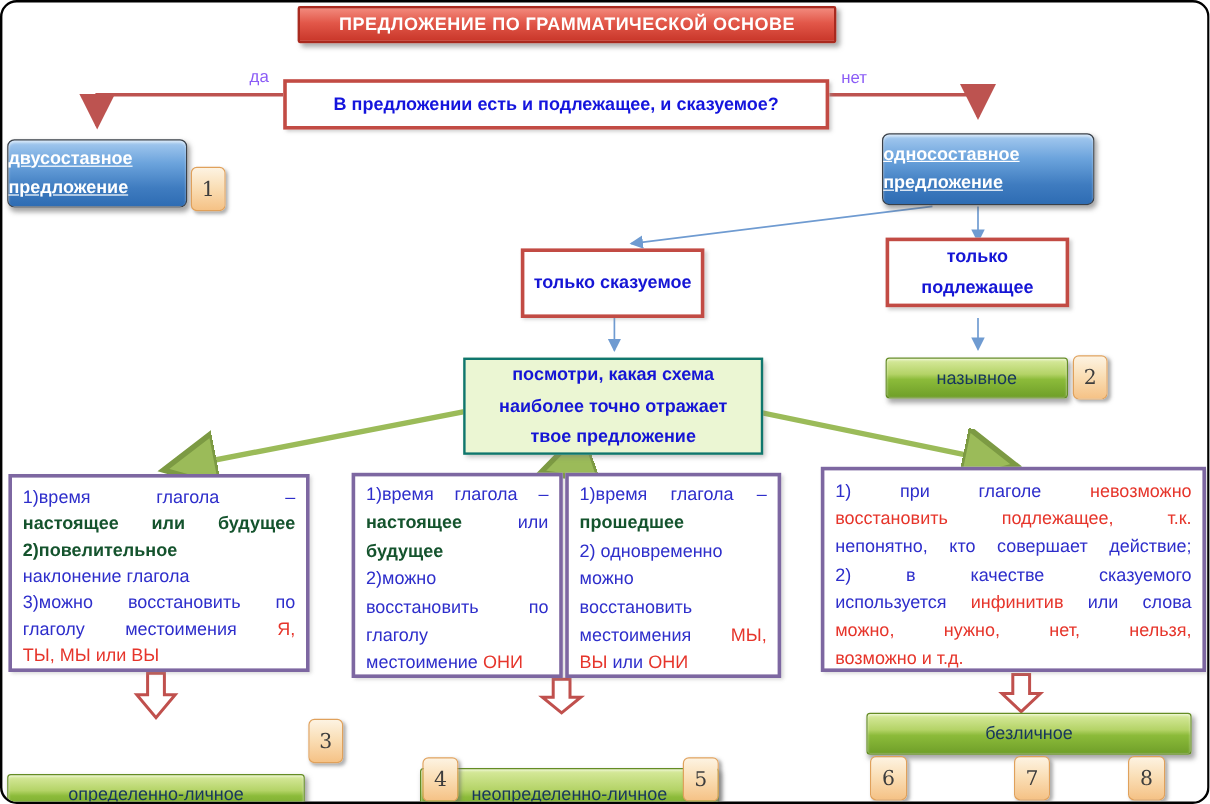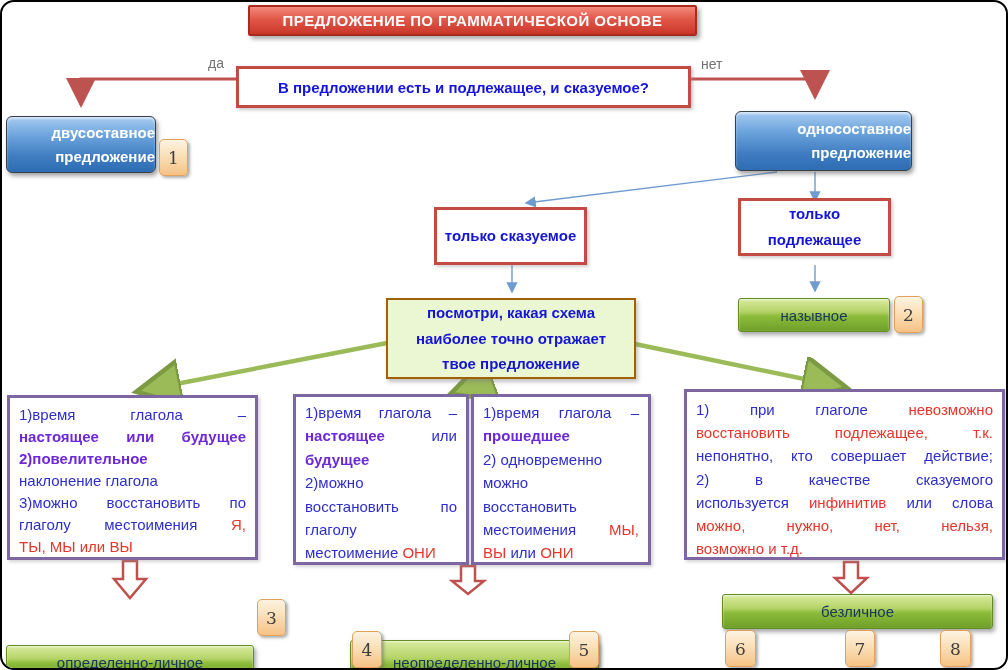--- a/index.html
+++ b/index.html
@@ -19,46 +19,47 @@
     display:flex; align-items:center; justify-content:center;
     box-shadow:3px 3px 4px rgba(125,125,125,.65);
   }
   .question{
     left:234px; top:64px; width:455px; height:42px;
     background:#fff; border:3px solid #c24b44;
     color:#1414dd; font-weight:bold; font-size:15px;
     display:flex; align-items:center; justify-content:center;
     box-shadow:2px 2px 3px rgba(150,150,150,.5);
   }
-  .edge-lbl{color:#737373; font-size:14px;}
+  .edge-lbl{color:#8b5cf6; font-size:14px;}
   .yes{left:206px; top:53px;}
   .no{left:699px; top:54px;}
 
   .bluebox{
     background:linear-gradient(180deg,#a7cbf0 0%,#6ba3dc 35%,#3f7cc0 72%,#2e6cb3 100%);
     border:1px solid #3a4048; border-radius:6px;
-    color:#fff; font-weight:bold; font-size:15px; text-align:right; line-height:1.6;
+    color:#fff; font-weight:bold; font-size:15px; text-align:left; line-height:1.6;
     display:flex; align-items:center; justify-content:center;
     box-shadow:2px 3px 4px rgba(90,90,90,.55), inset 0 2px 2px rgba(255,255,255,.55);
+    text-decoration:underline;
   }
   .two-part{left:4px; top:114px; width:150px; height:57px;}
   .one-part{left:733px; top:109px; width:177px; height:60px;}
 
   .redbox{
     background:#fff; border:3px solid #c24b44;
     color:#1515d5; font-weight:bold; font-size:15px; text-align:center; line-height:1.75;
     display:flex; align-items:center; justify-content:center;
     box-shadow:2px 2px 3px rgba(150,150,150,.45);
   }
   .only-predicate{left:432px; top:205px; width:153px; height:58px;}
   .only-subject{left:736px; top:196px; width:153px; height:58px;}
 
   .callout{
     left:384px; top:296px; width:250px; height:81px;
-    background:#ebf6d3; border:2px solid #a16207;
+    background:#ebf6d3; border:2px solid #0f766e;
     color:#1515d5; font-weight:bold; font-size:15px; line-height:1.72;
     display:flex; flex-direction:column; align-items:center; justify-content:center;
     box-shadow:2px 3px 4px rgba(120,120,120,.45);
   }
   .callout .tline-plain{text-align:center; width:100%;}
 
   .greenbtn{
     background:linear-gradient(180deg,#d9eb9f 0%,#b4d367 40%,#8cbb3a 54%,#6f9f29 100%);
     border:1px solid #648c24; border-radius:3px;
     color:#17365d; font-weight:normal; font-size:15px;
@@ -93,21 +94,21 @@
     box-shadow:2px 2px 3px rgba(150,150,150,.4);
   }
   .card-left{left:5px; top:393px; width:251px; height:165px; line-height:22px; padding-top:6px;}
   .card-mid-left{left:291px; top:392px; width:176px; height:171px; line-height:23.4px;}
   .card-mid-right{left:469px; top:392px; width:180px; height:171px; line-height:23.4px;}
   .card-right{left:682px; top:387px; width:321px; height:171px; line-height:23.2px; padding-top:6px;}
 
   .tline{text-align:justify; text-align-last:left; white-space:normal;}
   .tline.spread{text-align-last:justify;}
   .seg-b{color:#2e2ecb;}
-  .seg-bb{color:#6d28d9; font-weight:bold;}
+  .seg-bb{color:#14532d; font-weight:bold;}
   .seg-r{color:#e6352b;}
 </style>
 </head>
 <body>
 
 <div class="frame">
 
   <svg class="connectors" viewBox="0 0 1008 670">
     <defs>
       <marker id="ra" markerWidth="14" markerHeight="14" refX="9" refY="5" orient="auto">

